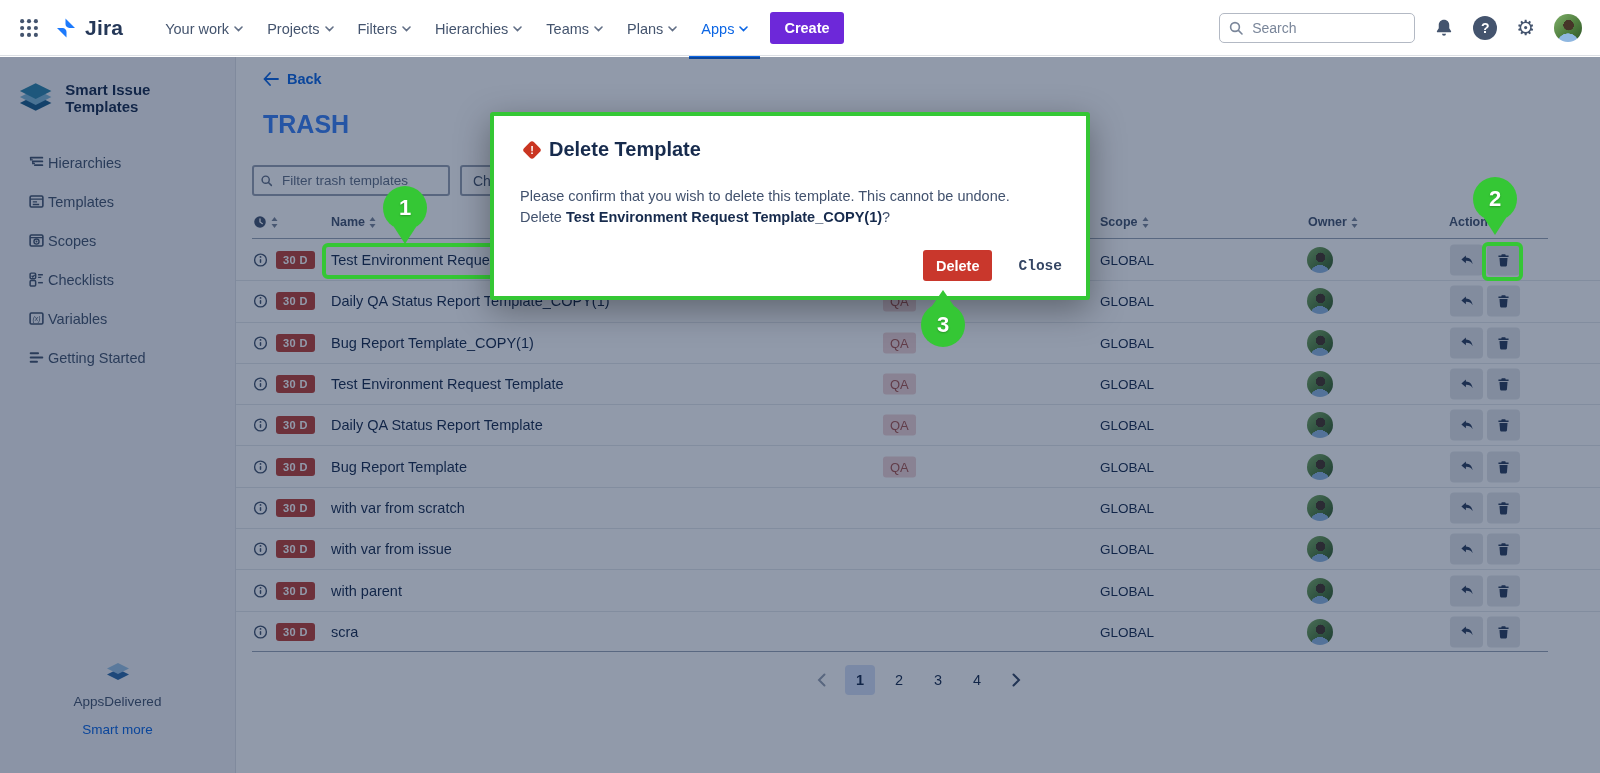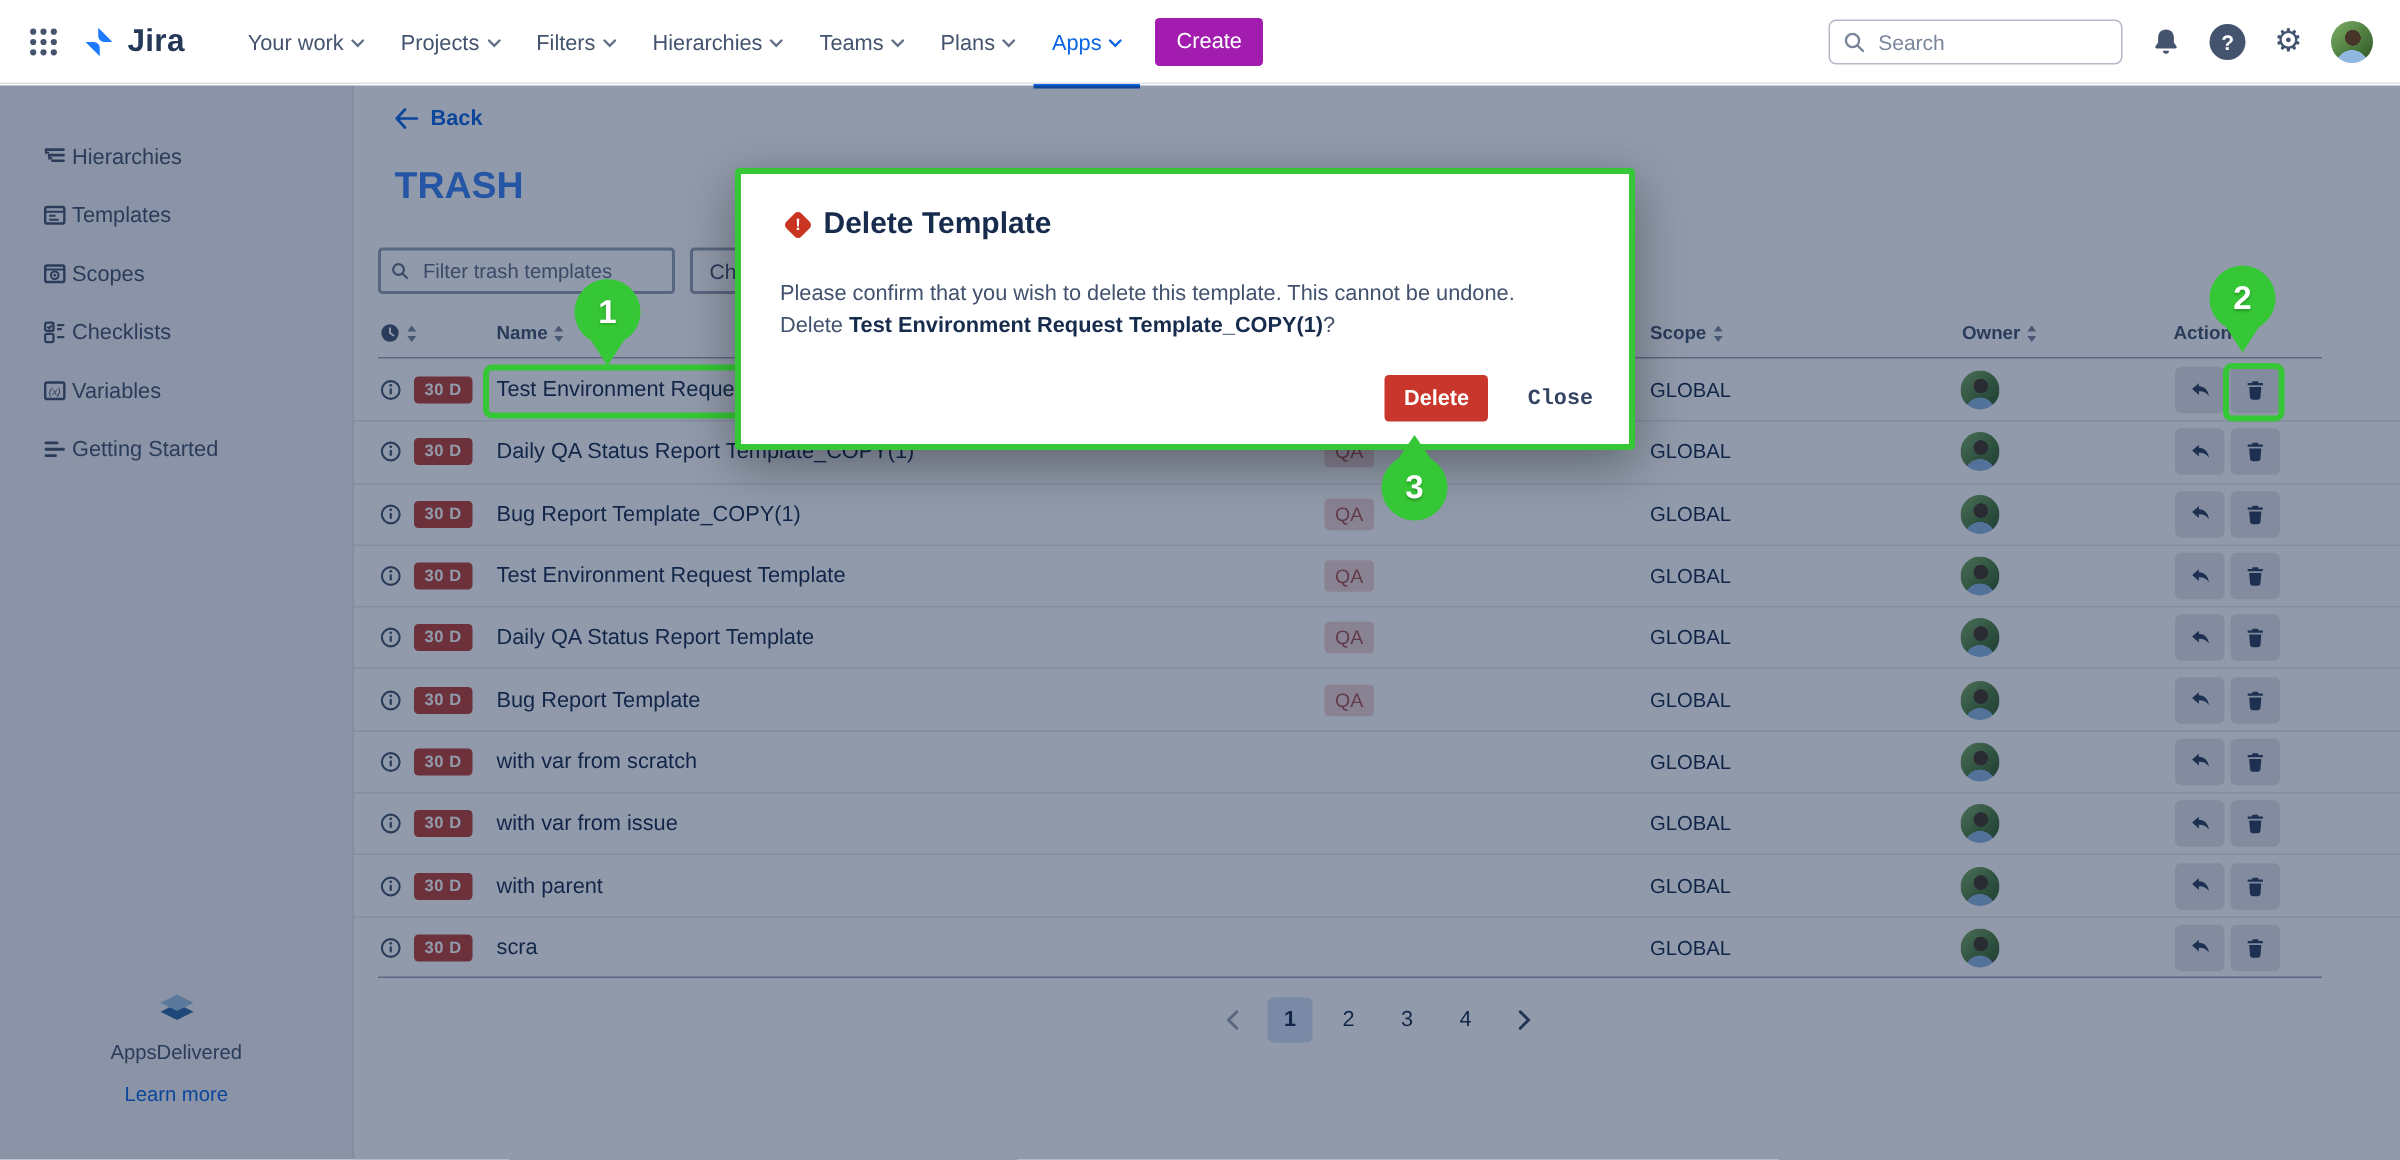--- a/index.html
+++ b/index.html
@@ -21,21 +21,21 @@
   .navitems{display:flex;height:56px;}
   .navitem{
     display:flex;align-items:center;gap:5px;height:53px;padding:3px 12px 0 12px;
     font-size:14.5px;font-weight:500;color:#44546E;cursor:pointer;
     border-bottom:3px solid transparent;white-space:nowrap;
   }
   .navitem .chev{color:#626F86;}
   .navitem.active{color:#0C66E4;border-bottom-color:#0C66E4;}
   .navitem.active .chev{color:#0C66E4;}
   .create-btn{
-    margin-left:10px;background:#a21caf;color:#fff;font-size:14.5px;font-weight:400;
+    margin-left:10px;background:#6d28d9;color:#fff;font-size:14.5px;font-weight:700;
     border:none;border-radius:3px;height:32px;padding:0 14px;cursor:pointer;
     font-family:"Liberation Sans",sans-serif;
   }
   .nav-right{margin-left:auto;display:flex;align-items:center;gap:19px;}
   .searchbox{position:relative;width:196px;height:30px;}
   .searchbox input{
     width:100%;height:100%;box-sizing:border-box;border:1.5px solid #B3B9C4;border-radius:5px;
     padding:0 8px 0 32px;font-size:14px;color:#172B4D;outline:none;background:#fff;
     font-family:"Liberation Sans",sans-serif;
   }
@@ -293,20 +293,28 @@
     </span>
     <span class="help-circle">?</span>
     <span class="navicon gear">⚙</span>
     <span class="avatar nav"></span>
   </div>
 </header>
 
 <div class="app">
 
   <aside class="sidebar">
+    <div class="side-title">
+      <svg width="40" height="34" viewBox="0 0 40 34">
+        <polygon points="20,14 36,22 20,30 4,22" fill="#1B5E8A"></polygon>
+        <polygon points="20,8 36,16 20,24 4,16" fill="#7FB8D8"></polygon>
+        <polygon points="20,2 36,10 20,18 4,10" fill="#2E86AB"></polygon>
+      </svg>
+      <span class="t">Smart Issue Templates</span>
+    </div>
     <div class="side-menu">
       <div class="side-item">
         <span class="ic">
           <svg width="17" height="17" viewBox="0 0 16 16">
               <path d="M2.5 3.5h11M4.5 7h9M6.5 10.5h7" stroke="currentColor" stroke-width="1.7" fill="none" stroke-linecap="round"></path>
               <path d="M2.5 3.5v2h2M4.5 7v2h2" stroke="currentColor" stroke-width="1.3" fill="none"></path>
             </svg>
         </span>
           <span>Hierarchies</span>
       </div>
@@ -361,21 +369,21 @@
       </div>
     </div>
     <div class="side-footer">
       <span class="flogo">
         <svg width="26" height="24" viewBox="0 0 26 24">
           <polygon points="13,9 24,14.5 13,20 2,14.5" fill="#2E6BA8"></polygon>
           <polygon points="13,3 24,8.5 13,14 2,8.5" fill="#9CC3E5"></polygon>
         </svg>
       </span>
       <div class="brand">AppsDelivered</div>
-      <div class="learn">Learn more</div>
+      <div class="learn">Smart more</div>
     </div>
   </aside>
 
   <main class="main">
     <div class="back">
       <svg width="16" height="14" viewBox="0 0 16 14">
           <path d="M7 1 1.5 7 7 13M1.5 7H15" stroke="#0C66E4" stroke-width="1.8" fill="none" stroke-linecap="round" stroke-linejoin="round"></path>
         </svg>
       <span>Back</span>
     </div>

